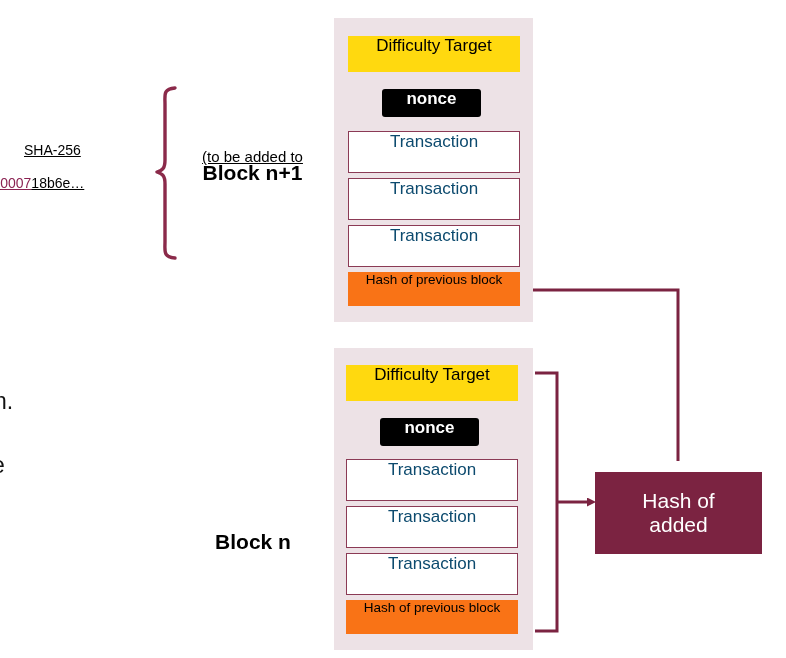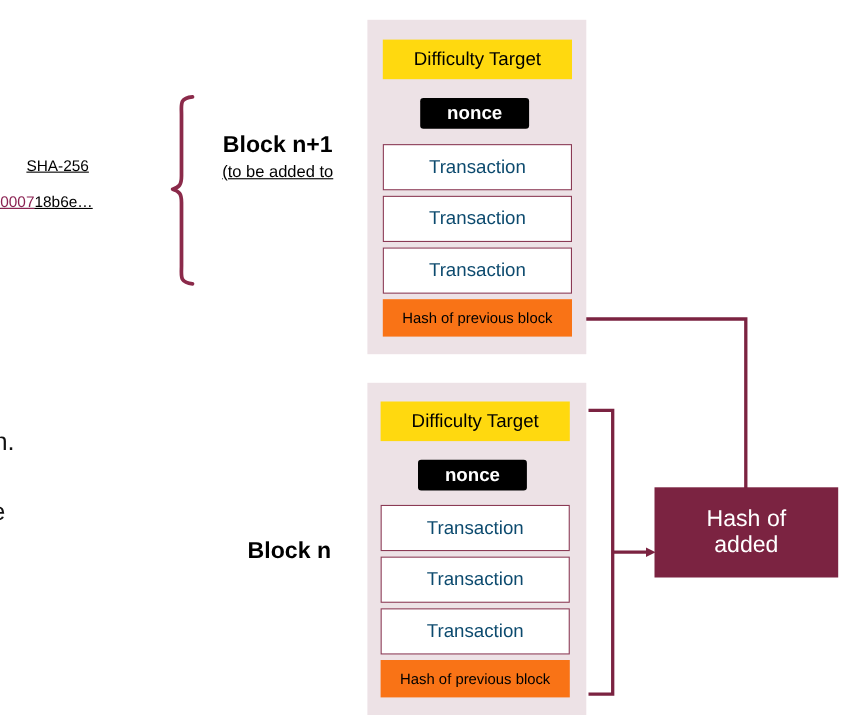--- a/index.html
+++ b/index.html
@@ -22,21 +22,20 @@
   .block-panel {
     position: absolute;
     background: #EDE2E6;
   }
 
   
   .row {
     position: absolute;
     box-sizing: border-box;
     display: flex;
-    align-items: center;
     justify-content: center;
     text-align: center;
   }
   .row-difficulty {
     background: #FFD90F;
     color: #000000;
     font-size: 17px;
     font-weight: normal;
   }
   .row-nonce {
@@ -72,20 +71,21 @@
   }
 
   
   .label-block-title {
     position: absolute;
     color: #000000;
     font-weight: bold;
     font-size: 21px;
     text-align: center;
     white-space: nowrap;
+    margin-top: 41px;
   }
   .label-sub {
     position: absolute;
     color: #000000;
     font-size: 15px;
     line-height: 1.25;
     text-align: center;
     text-decoration: underline;
   }
   .label-sha {
@@ -180,21 +180,21 @@
 
     <div class="row row-transaction" style="left:14px; top:207px; width:172px; height:42px;">
       <span>Transaction</span>
     </div>
 
     <div class="row row-prevhash" style="left:14px; top:254px; width:172px; height:34px;">
       <span>Hash of previous block</span>
     </div>
   </div>
 
-  <div class="label-block-title" style="left:198px; top:489px; width:130px;">Block n</div>
+  <div class="label-block-title" style="left:188px; top:489px; width:130px;">Block n</div>
 
   <div class="block-panel" style="left:334px; top:348px; width:199px; height:302px;">
 
     <div class="row row-difficulty" style="left:12px; top:17px; width:172px; height:36px;">
       <span>Difficulty Target</span>
     </div>
 
     <div class="row row-nonce" style="left:46px; top:70px; width:99px; height:28px;">
       <span>nonce</span>
     </div>
@@ -209,20 +209,20 @@
 
     <div class="row row-transaction" style="left:12px; top:205px; width:172px; height:42px;">
       <span>Transaction</span>
     </div>
 
     <div class="row row-prevhash" style="left:12px; top:252px; width:172px; height:34px;">
       <span>Hash of previous block</span>
     </div>
   </div>
 
-  <div class="hash-box" style="left:595px; top:443px; width:167px; height:82px;">
+  <div class="hash-box" style="left:595px; top:472px; width:167px; height:82px;">
     <div>
       <div>Hash of</div>
       <div>added</div>
     </div>
   </div>
 
 </div>
 
 </body></html>

